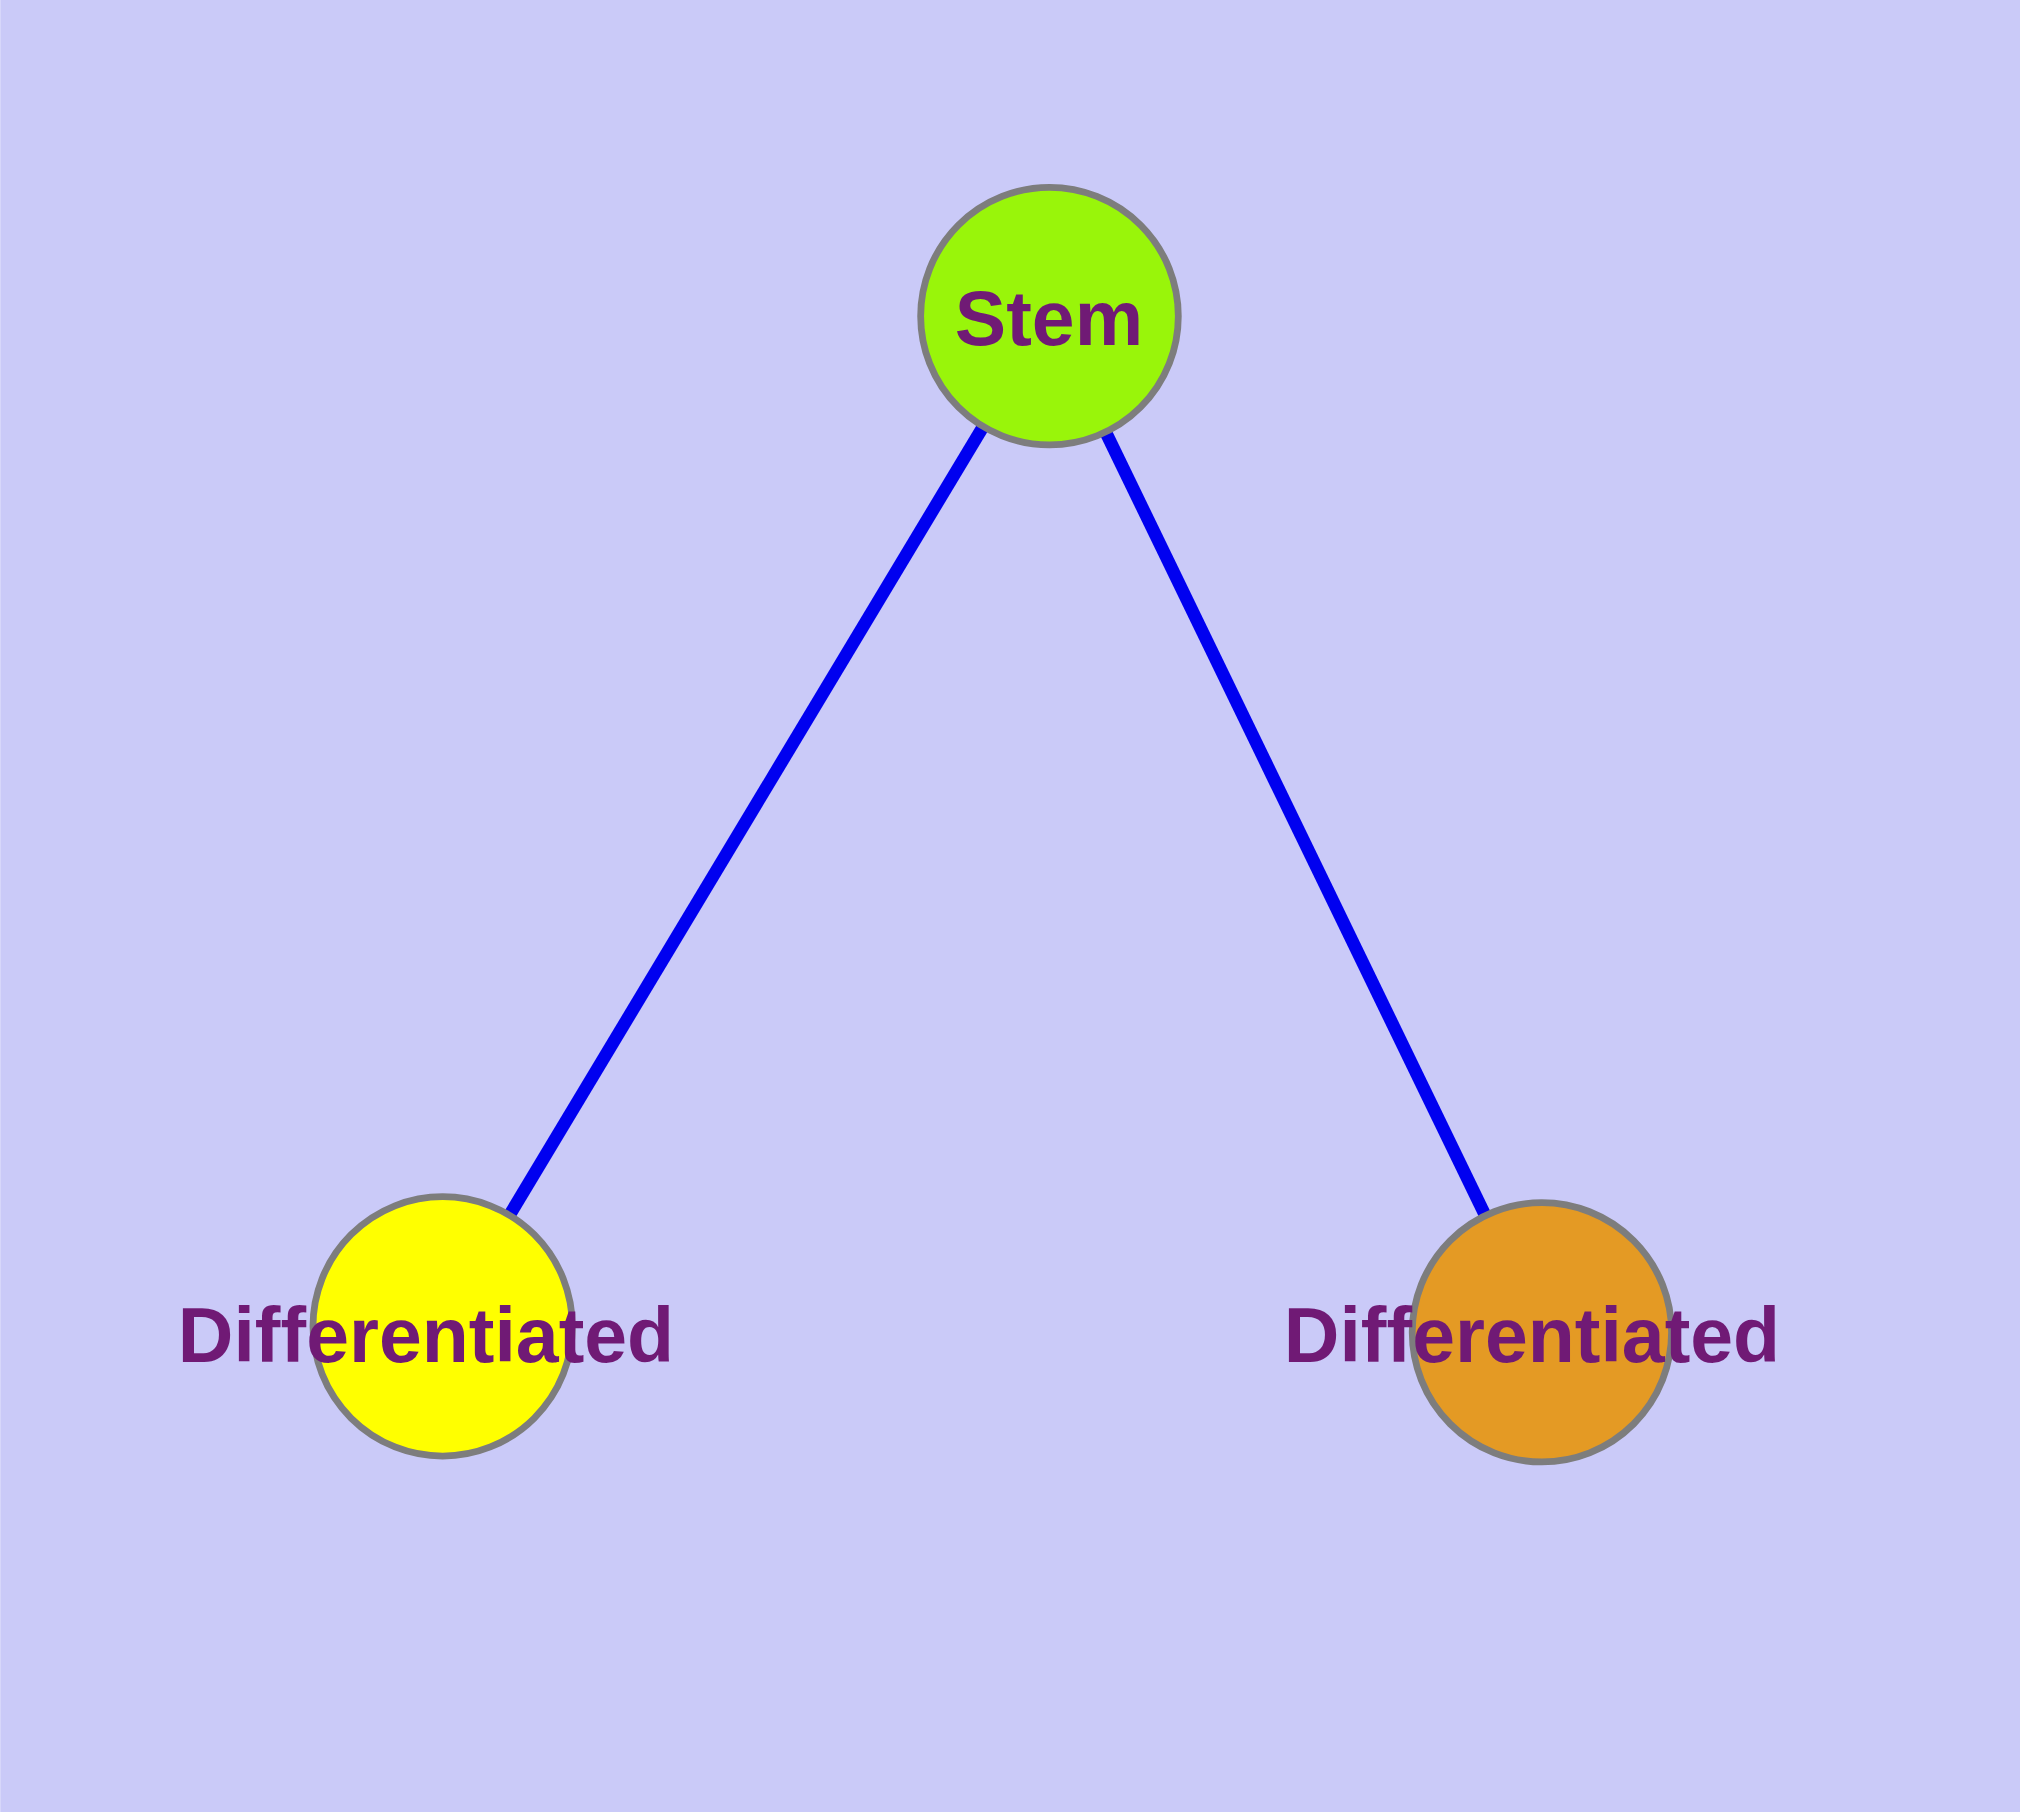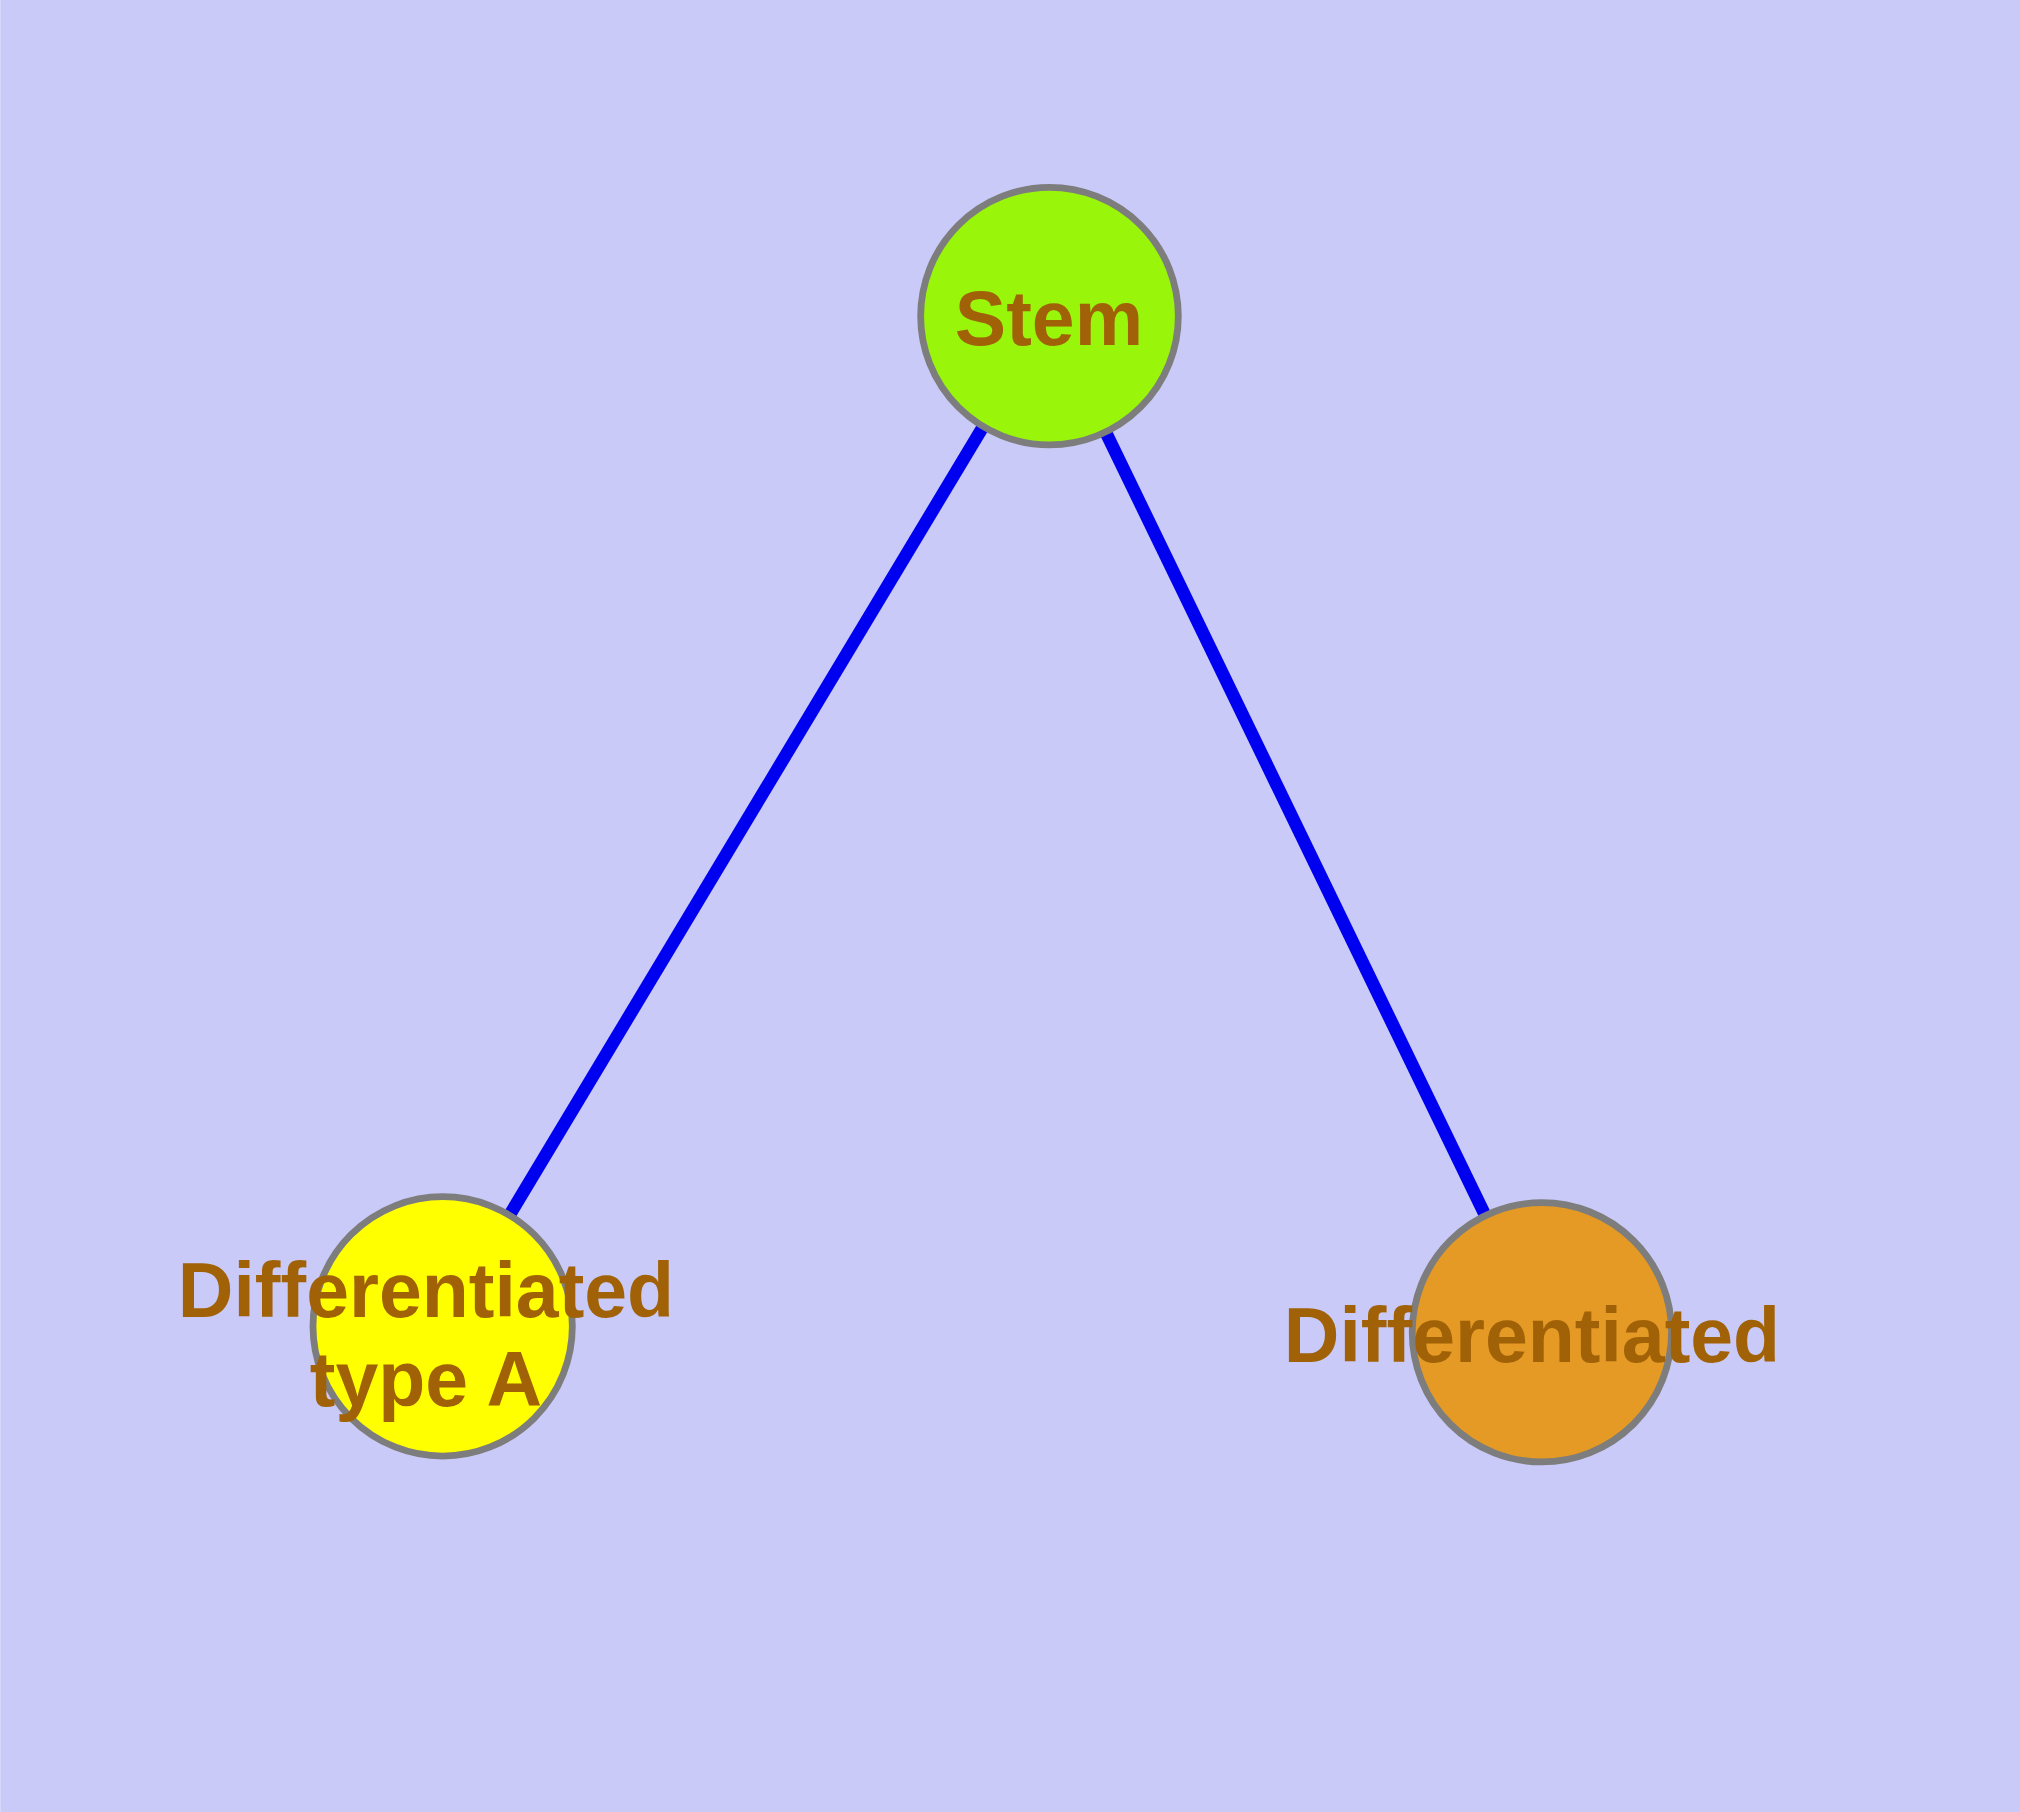--- a/index.html
+++ b/index.html
@@ -25,21 +25,21 @@
     stroke-width: 15px;
     fill: none;
   }
   .node-circle {
     stroke-width: 8px;
   }
   .node-label {
     position: absolute;
     transform: translate(-50%, -50%);
     text-align: center;
-    color: #a16207;
+    color: #701a75;
     font-size: 77px;
     font-weight: bold;
     line-height: 89px;
     white-space: nowrap;
   }
   .label-stem   { left: 1049px; top: 318px; }
   .label-type-a { left: 426px;  top: 1335px; }
   .label-type-b { left: 1532px; top: 1335px; }
   .label-line { display: block; }
 </style>
@@ -62,21 +62,20 @@
 
     <circle class="node-circle" cx="1819" cy="1572" r="153" fill="#e49a24" stroke="#7d7d7d"></circle>
   </svg>
 
   <div class="node-label label-stem">
     <span class="label-line">Stem</span>
   </div>
 
   <div class="node-label label-type-a">
     <span class="label-line">Differentiated</span>
-    <span class="label-line">type A</span>
   </div>
 
   <div class="node-label label-type-b">
     <span class="label-line">Differentiated</span>
   </div>
 
 </div>
 
 
 </body></html>

